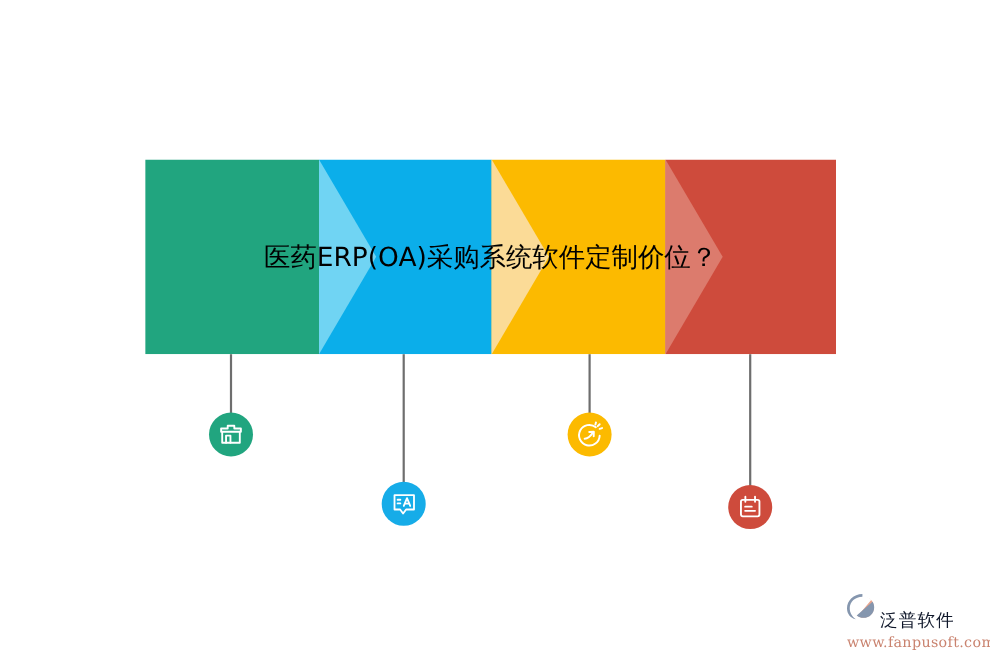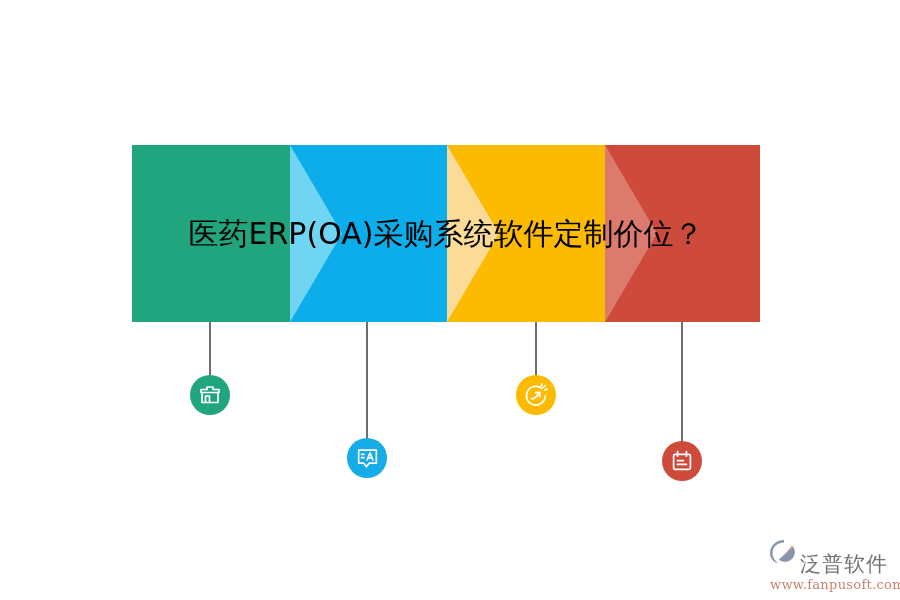--- a/index.html
+++ b/index.html
@@ -24,21 +24,21 @@
   .headline{
     position:absolute;
     left:132px;top:145px;
     width:628px;height:177px;
     display:flex;flex-direction:column;
     align-items:center;justify-content:center;
     pointer-events:none;
   }
   .headline .ln{
     color:#000000;
-    font-size:30px;
+    font-size:24px;
     line-height:40px;
     letter-spacing:0px;
     white-space:nowrap;
     font-weight:400;
     text-align:center;
   }
 
   
   .stem{
     position:absolute;
@@ -58,22 +58,22 @@
   .watermark{
     position:absolute;
     left:768px;top:533px;
     width:126px;height:52px;
     display:flex;flex-direction:column;
     align-items:flex-start;justify-content:center;
   }
   .wm-row{display:flex;align-items:center;gap:4px;}
   .wm-mark{width:28px;height:26px;display:block;flex:0 0 auto;}
   .wm-name{
-    font-size:21px;
-    color:#737373;
+    font-size:16px;
+    color:#0f172a;
     font-family:"DejaVu Sans","Liberation Sans",sans-serif;
     letter-spacing:1px;
     line-height:24px;
     white-space:nowrap;
     margin-top:25px;
   }
   .wm-url{
     font-size:13px;
     color:#c9826e;
     font-family:"DejaVu Serif","Liberation Serif",serif;

